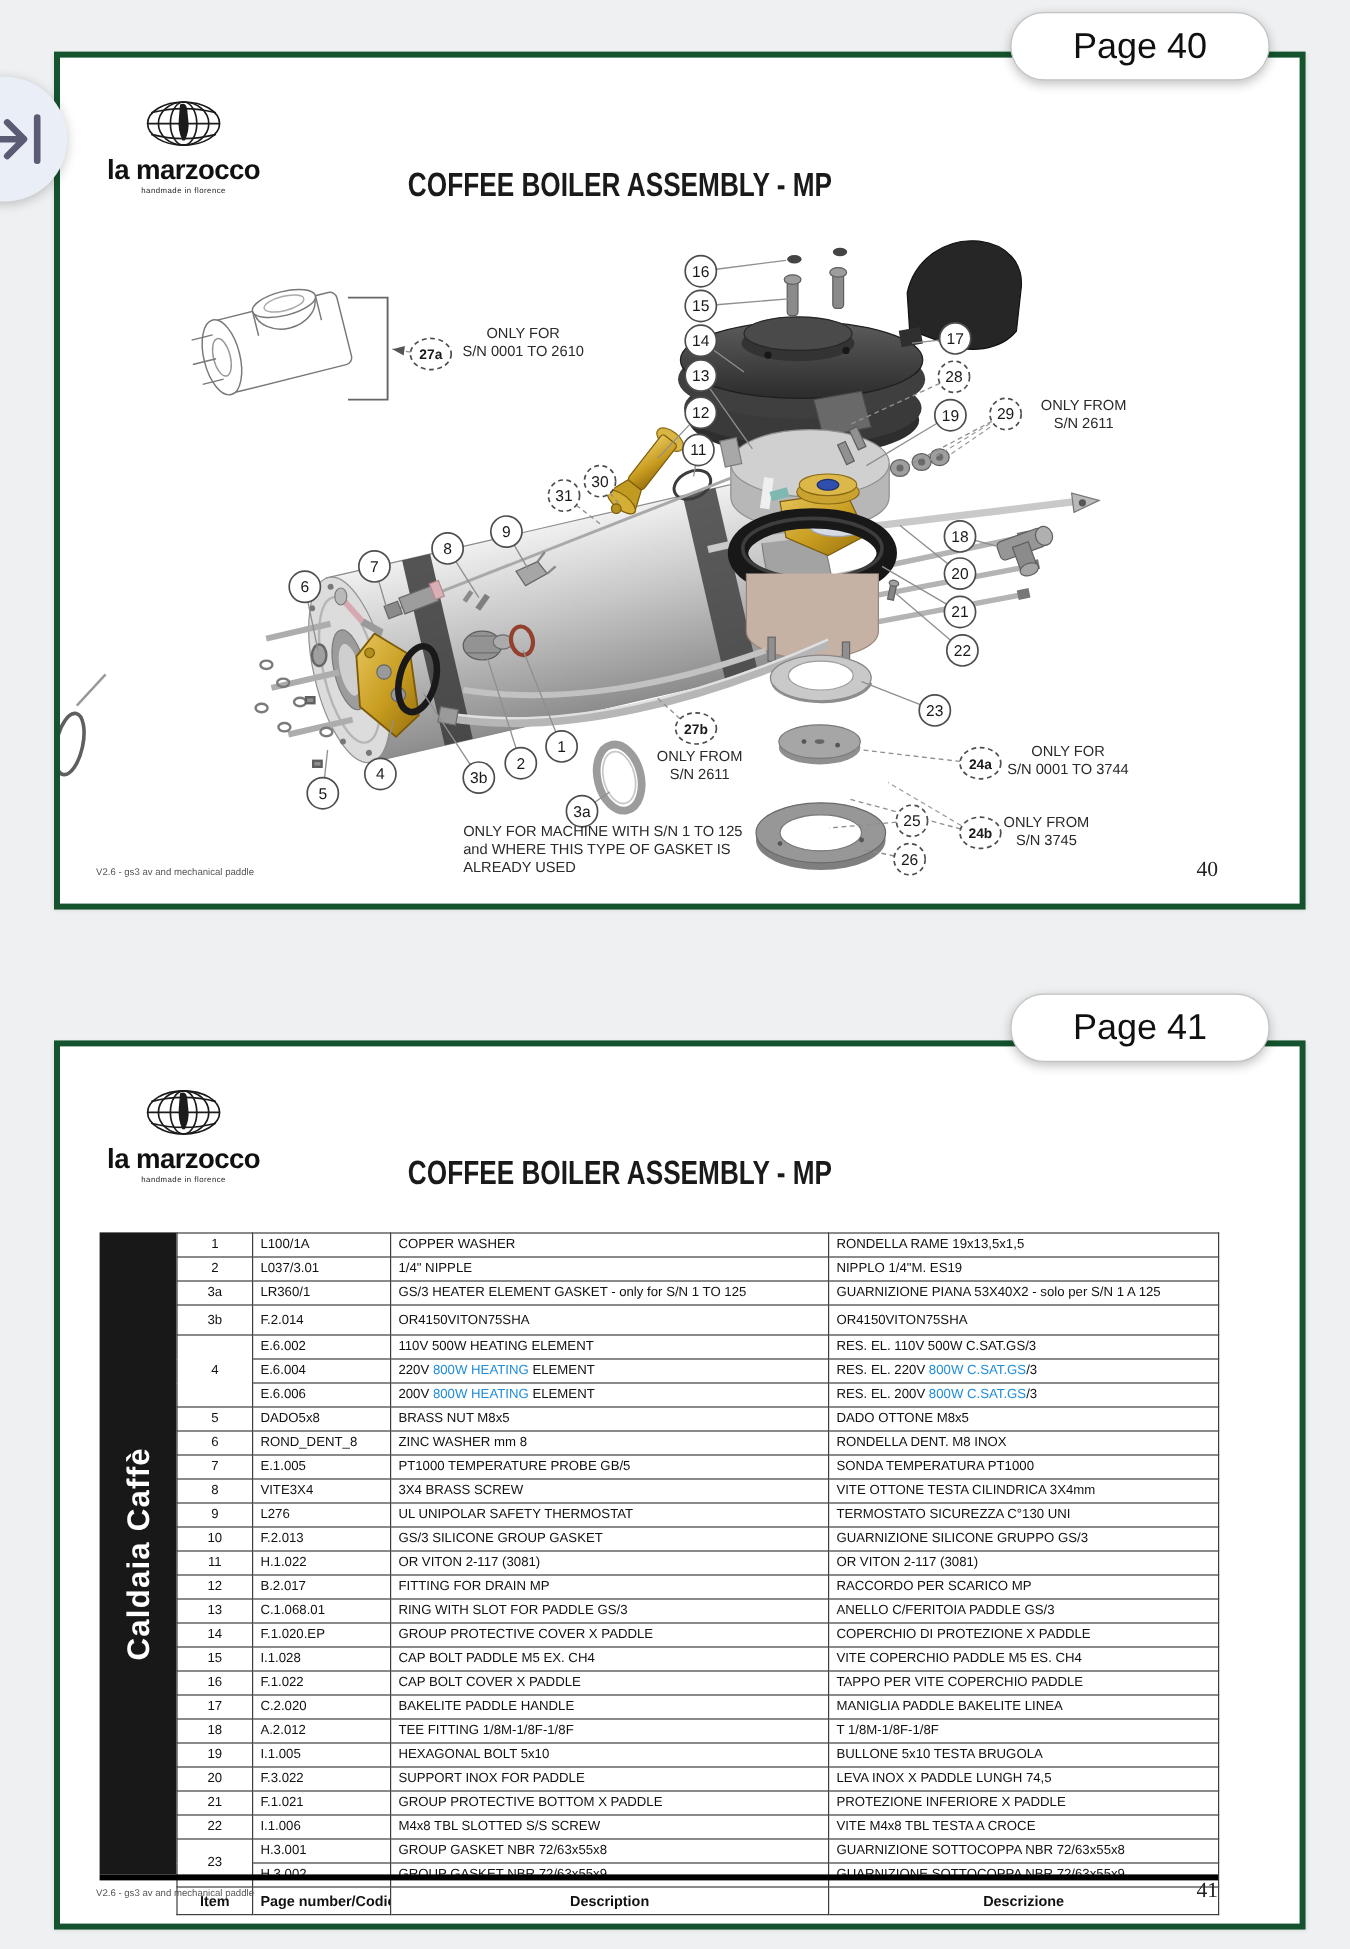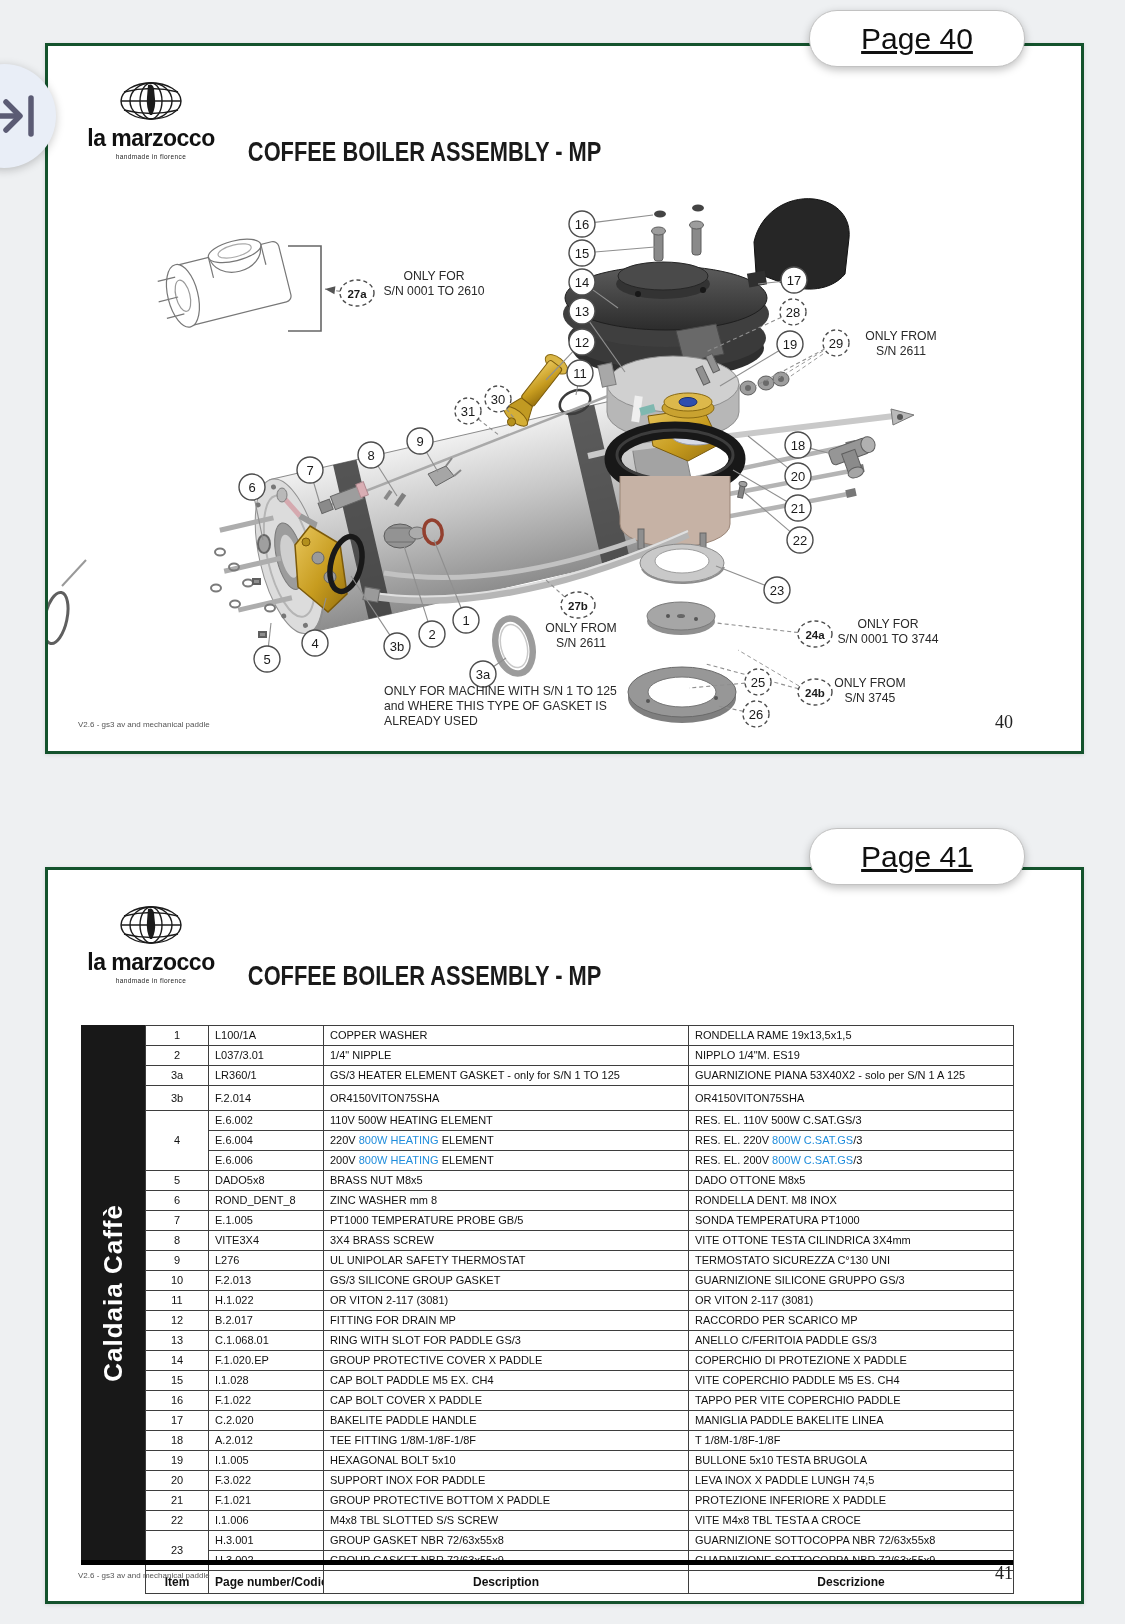--- a/index.html
+++ b/index.html
@@ -1,35 +1,35 @@
 <!DOCTYPE html>
 <html><head>
 <meta charset="utf-8">
 <style>
   html,body{margin:0;padding:0;}
   body{width:1125px;height:1624px;position:relative;background:#eef0f2;overflow:hidden;
        font-family:"Liberation Sans",sans-serif;}
   .page-card{position:absolute;left:45px;width:1033px;background:#fff;
-             border:3px solid #14532d;box-shadow:0 1px 4px rgba(0,0,0,.10);}
+             border:5px solid #14532d;box-shadow:0 1px 4px rgba(0,0,0,.10);}
   #card40{top:43px;height:705px;}
   #card41{top:867px;height:731px;}
-  .page-pill{position:absolute;left:809px;width:214px;height:55px;background:#fff;
+  .page-pill{position:absolute;left:842px;width:214px;height:55px;background:#fff;
              border:1px solid #c2c2c2;border-radius:28px;display:flex;align-items:center;
              justify-content:center;font-size:30px;color:#101010;
-             box-shadow:0 3px 9px rgba(0,0,0,.25);z-index:6;text-decoration:underline;}
+             box-shadow:0 3px 9px rgba(0,0,0,.25);z-index:6;}
   #pill40{top:10px;}
   #pill41{top:828px;}
   .side-button{position:absolute;left:-48px;top:64px;width:104px;height:104px;border-radius:50%;
                background:#e9eef7;box-shadow:0 2px 10px rgba(0,0,0,.22);z-index:7;}
   .side-button svg{position:absolute;right:16px;top:26px;}
   .card-header{position:absolute;top:30px;left:0;right:0;height:95px;}
   .logo{position:absolute;left:33px;top:5px;width:140px;text-align:center;}
   .logo-name{font-size:23px;font-weight:bold;letter-spacing:-.5px;color:#111;line-height:1;margin-top:2px;}
   .logo-tag{font-size:6.5px;letter-spacing:.4px;color:#222;margin-top:3px;}
-  .doc-title{position:absolute;left:150px;right:250px;top:60px;white-space:nowrap;}
+  .doc-title{position:absolute;left:150px;right:250px;top:60px;text-align:center;white-space:nowrap;}
   .doc-title span{display:inline-block;transform:scaleX(.78);font-weight:bold;font-size:28px;
                   color:#1a1a1a;letter-spacing:0;}
   .diagram-svg{position:absolute;left:0;top:0;}
   .card-footer-note{position:absolute;left:30px;font-size:8px;color:#555;}
   .card-footer-page{position:absolute;right:68px;font-family:"Liberation Serif",serif;
                     font-size:18px;color:#222;}
   #card40 .card-footer-note{top:674px;} #card40 .card-footer-page{top:666px;}
   #card41 .card-footer-note{top:701px;} #card41 .card-footer-page{top:693px;margin-left:48px;}
   
   .side-bar{position:absolute;left:33px;top:155px;width:64px;height:535px;background:#181818;

